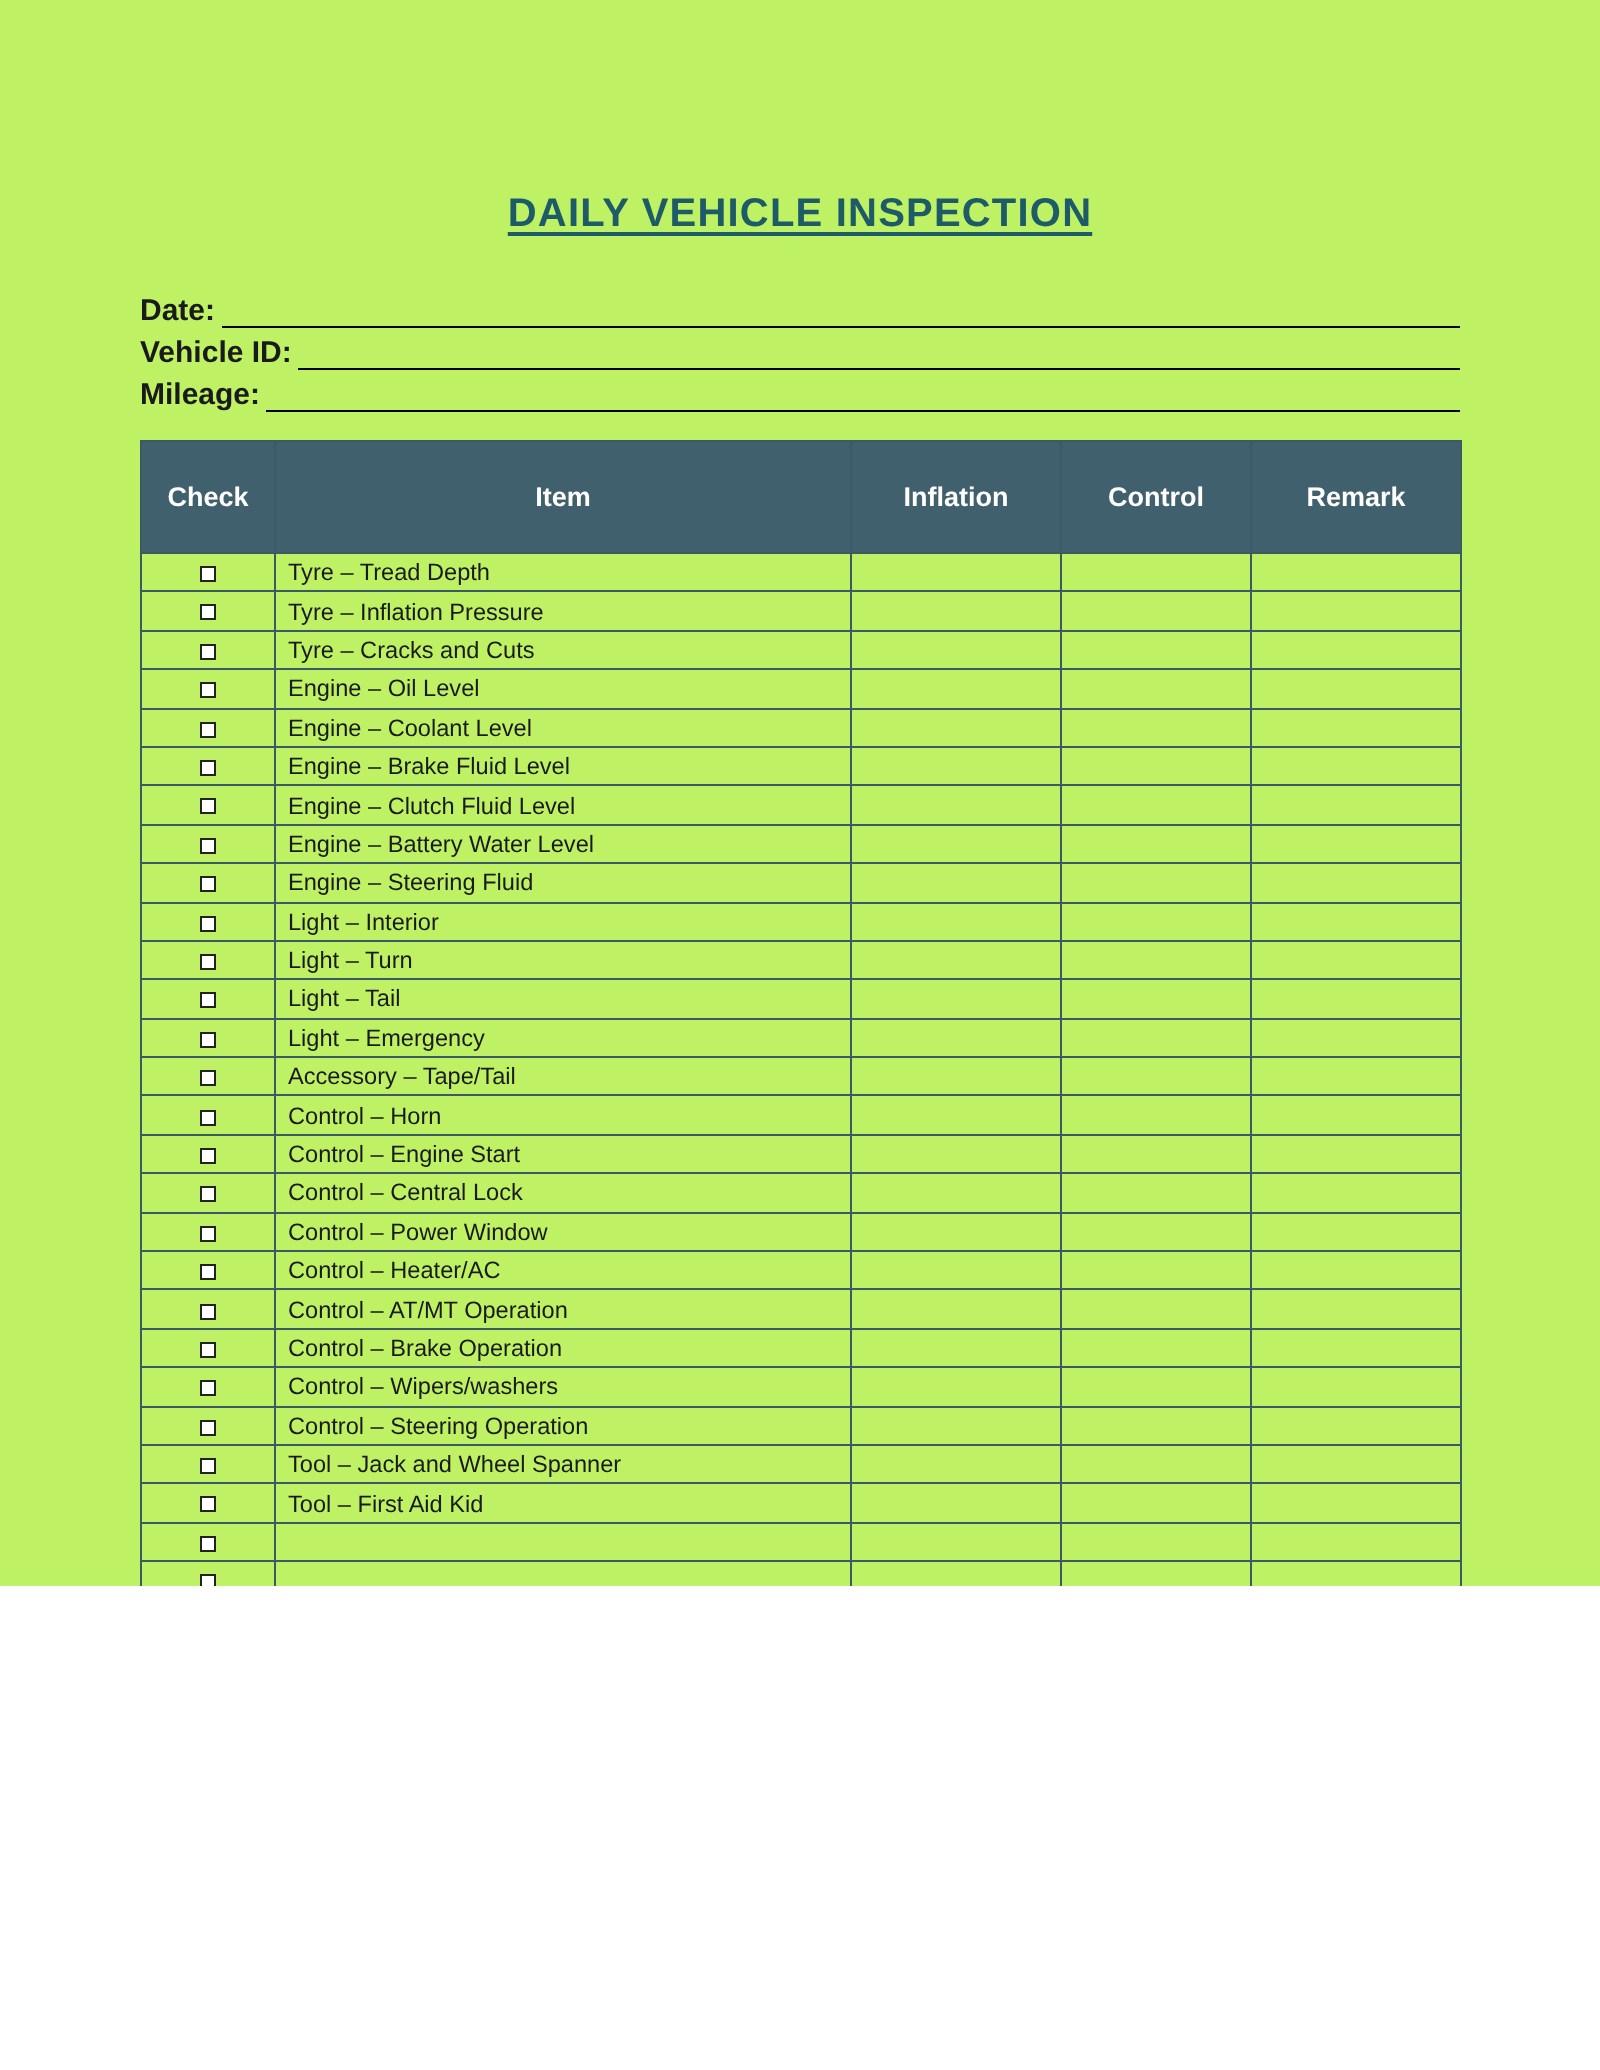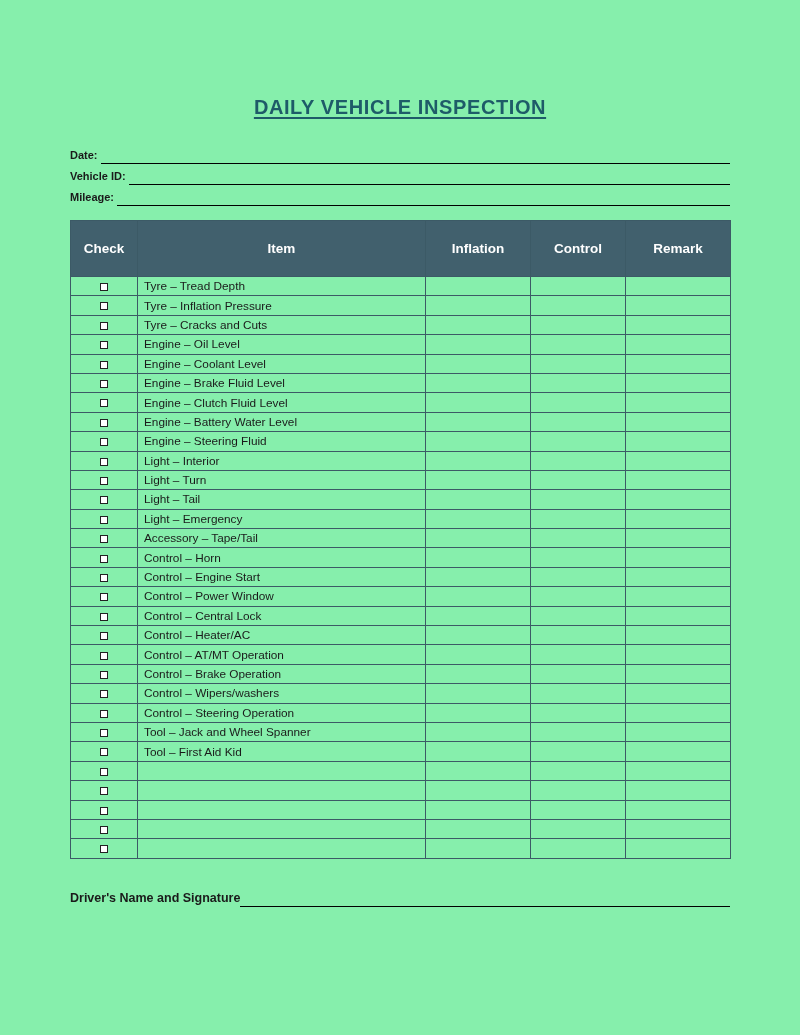--- a/index.html
+++ b/index.html
@@ -4,22 +4,22 @@
 <style>
   * { margin: 0; padding: 0; box-sizing: border-box; }
   html, body { background: #ffffff; }
   body {
     font-family: "Liberation Sans", sans-serif;
     color: #1a1a1a;
     -webkit-font-smoothing: antialiased;
   }
   .page {
     width: 800px;
-    height: 1035px;
-    background: #86efac;
+    height: 793px;
+    background: #bef264;
     padding: 96px 70px 0 70px;
     position: relative;
     overflow: hidden;
   }
   .doc-title {
     text-align: center;
     font-size: 20px;
     font-weight: bold;
     letter-spacing: 0.6px;
     color: var(--accent, #1e5b68);
@@ -28,21 +28,21 @@
     margin-bottom: 24px;
   }
   .fields { margin-bottom: 14px; }
   .field-row {
     display: flex;
     align-items: flex-end;
     height: 21px;
   }
   .field-label {
     font-weight: bold;
-    font-size: 11px;
+    font-size: 15px;
     white-space: nowrap;
     padding-right: 3px;
     line-height: 17px;
   }
   .field-line {
     flex: 1;
     border-bottom: 1px solid #000;
     height: 16px;
   }
   table.inspection {
@@ -295,31 +295,31 @@
       <td>Control – Engine Start</td>
       <td></td>
       <td></td>
       <td></td>
     </tr>
 
     <tr>
       <td class="check-cell">
         <span class="checkbox"></span>
       </td>
+      <td>Control – Central Lock</td>
+      <td></td>
+      <td></td>
+      <td></td>
+    </tr>
+
+    <tr>
+      <td class="check-cell">
+        <span class="checkbox"></span>
+      </td>
       <td>Control – Power Window</td>
-      <td></td>
-      <td></td>
-      <td></td>
-    </tr>
-
-    <tr>
-      <td class="check-cell">
-        <span class="checkbox"></span>
-      </td>
-      <td>Control – Central Lock</td>
       <td></td>
       <td></td>
       <td></td>
     </tr>
 
     <tr>
       <td class="check-cell">
         <span class="checkbox"></span>
       </td>
       <td>Control – Heater/AC</td>

